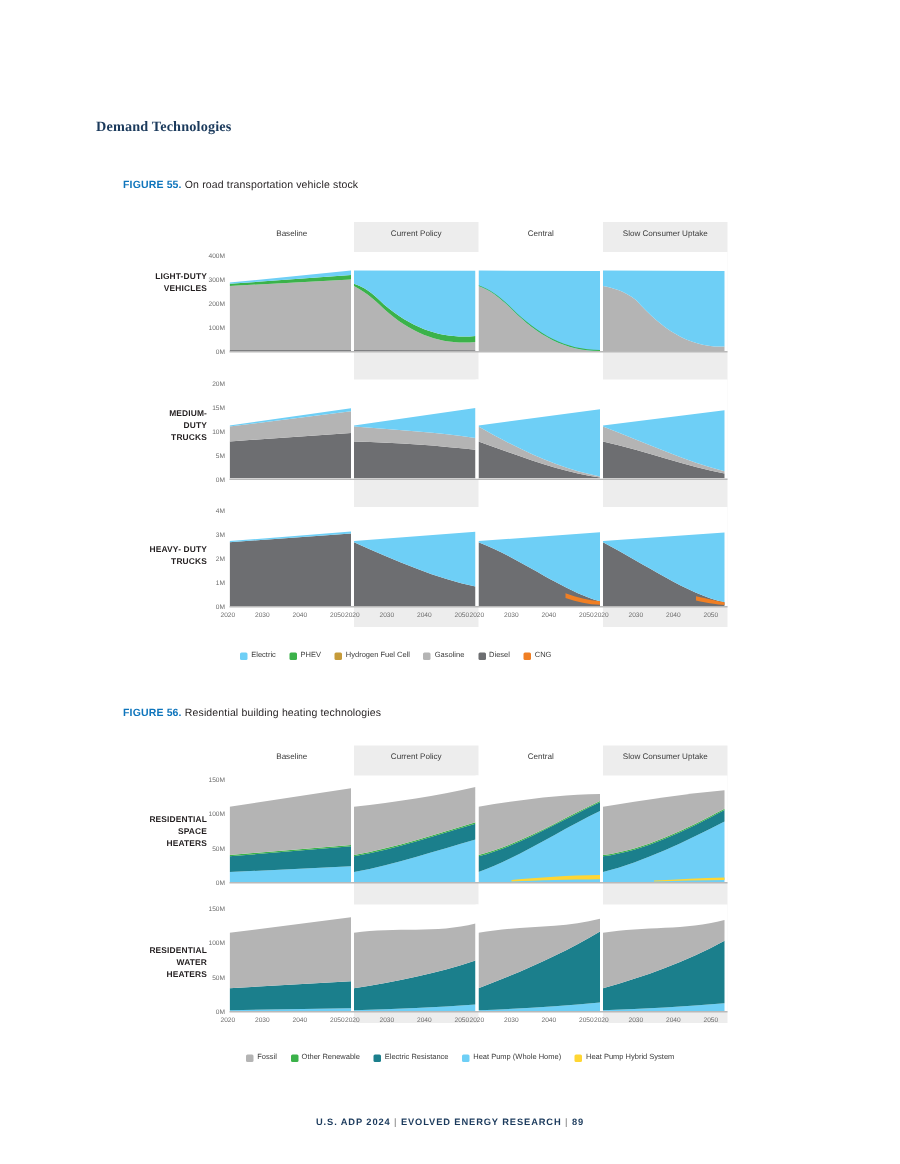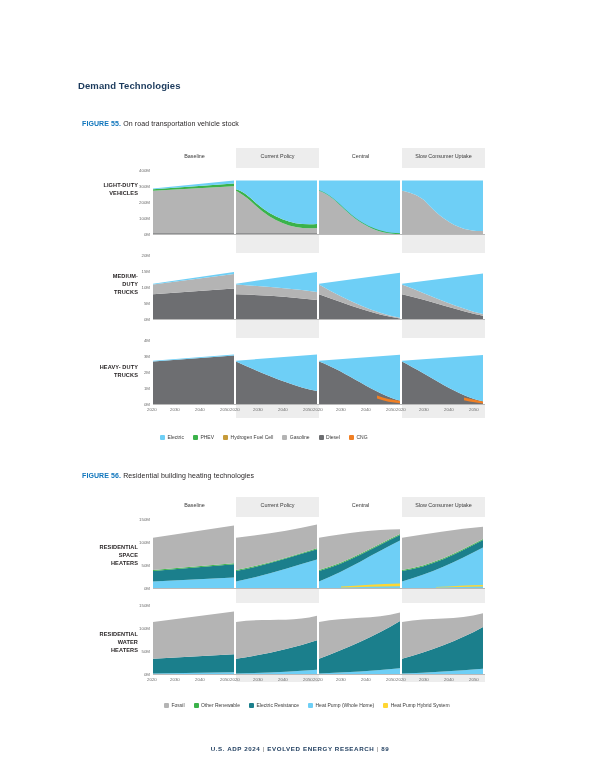--- a/index.html
+++ b/index.html
@@ -6,22 +6,22 @@
   body{
     width:600px;height:776px;background:#ffffff;
     font-family:"Liberation Sans", sans-serif;
     color:#231f20;
     position:relative;
     overflow:hidden;
   }
   .page{position:absolute;left:0;top:0;width:600px;height:776px;}
 
   .section-title{
-    position:absolute;left:78px;top:80px;
-    font-size:9.5px;font-weight:bold;color:#1b3a5c;letter-spacing:.1px;
+    position:absolute;left:64px;top:80px;
+    font-size:9.5px;font-weight:bold;color:#1b3a5c;letter-spacing:.1px;font-family:Liberation Serif, serif;
   }
 
   .fig-cap{
     position:absolute;font-size:7px;color:#231f20;letter-spacing:.1px;
   }
   .fig-cap b{color:#0f75bc;font-weight:bold;}
 
   
   .block{position:absolute;}
   .panelhead{

